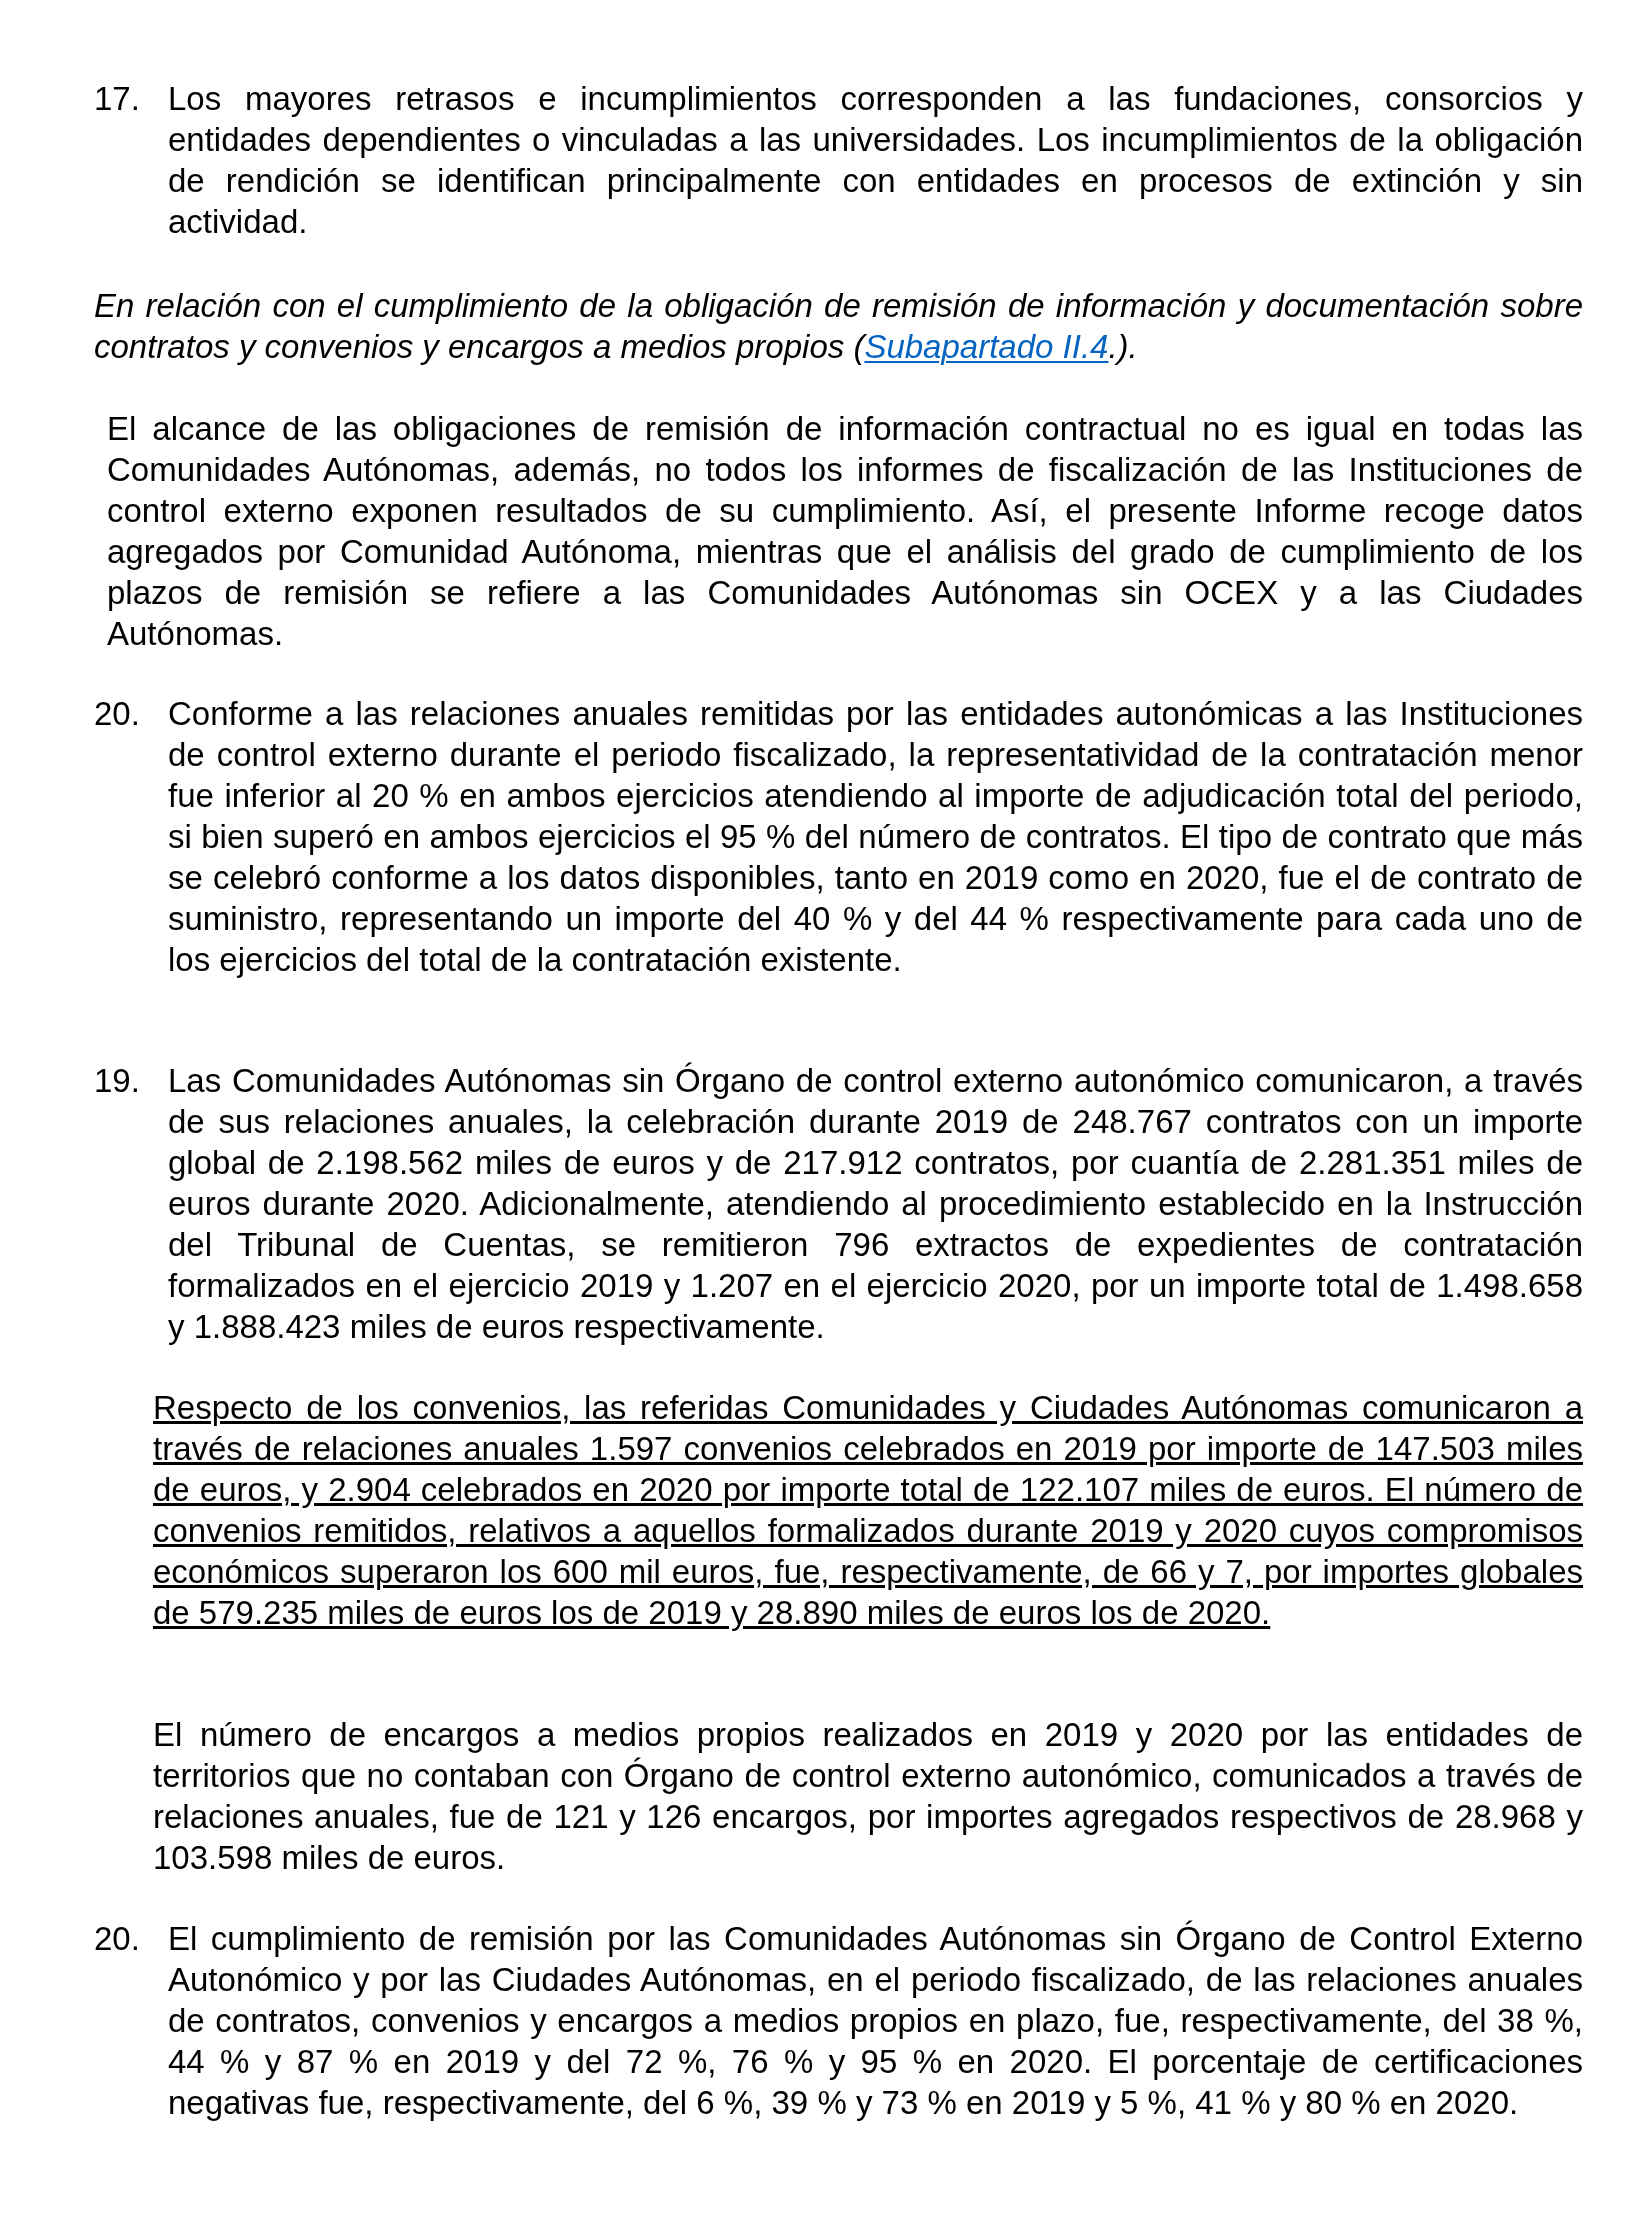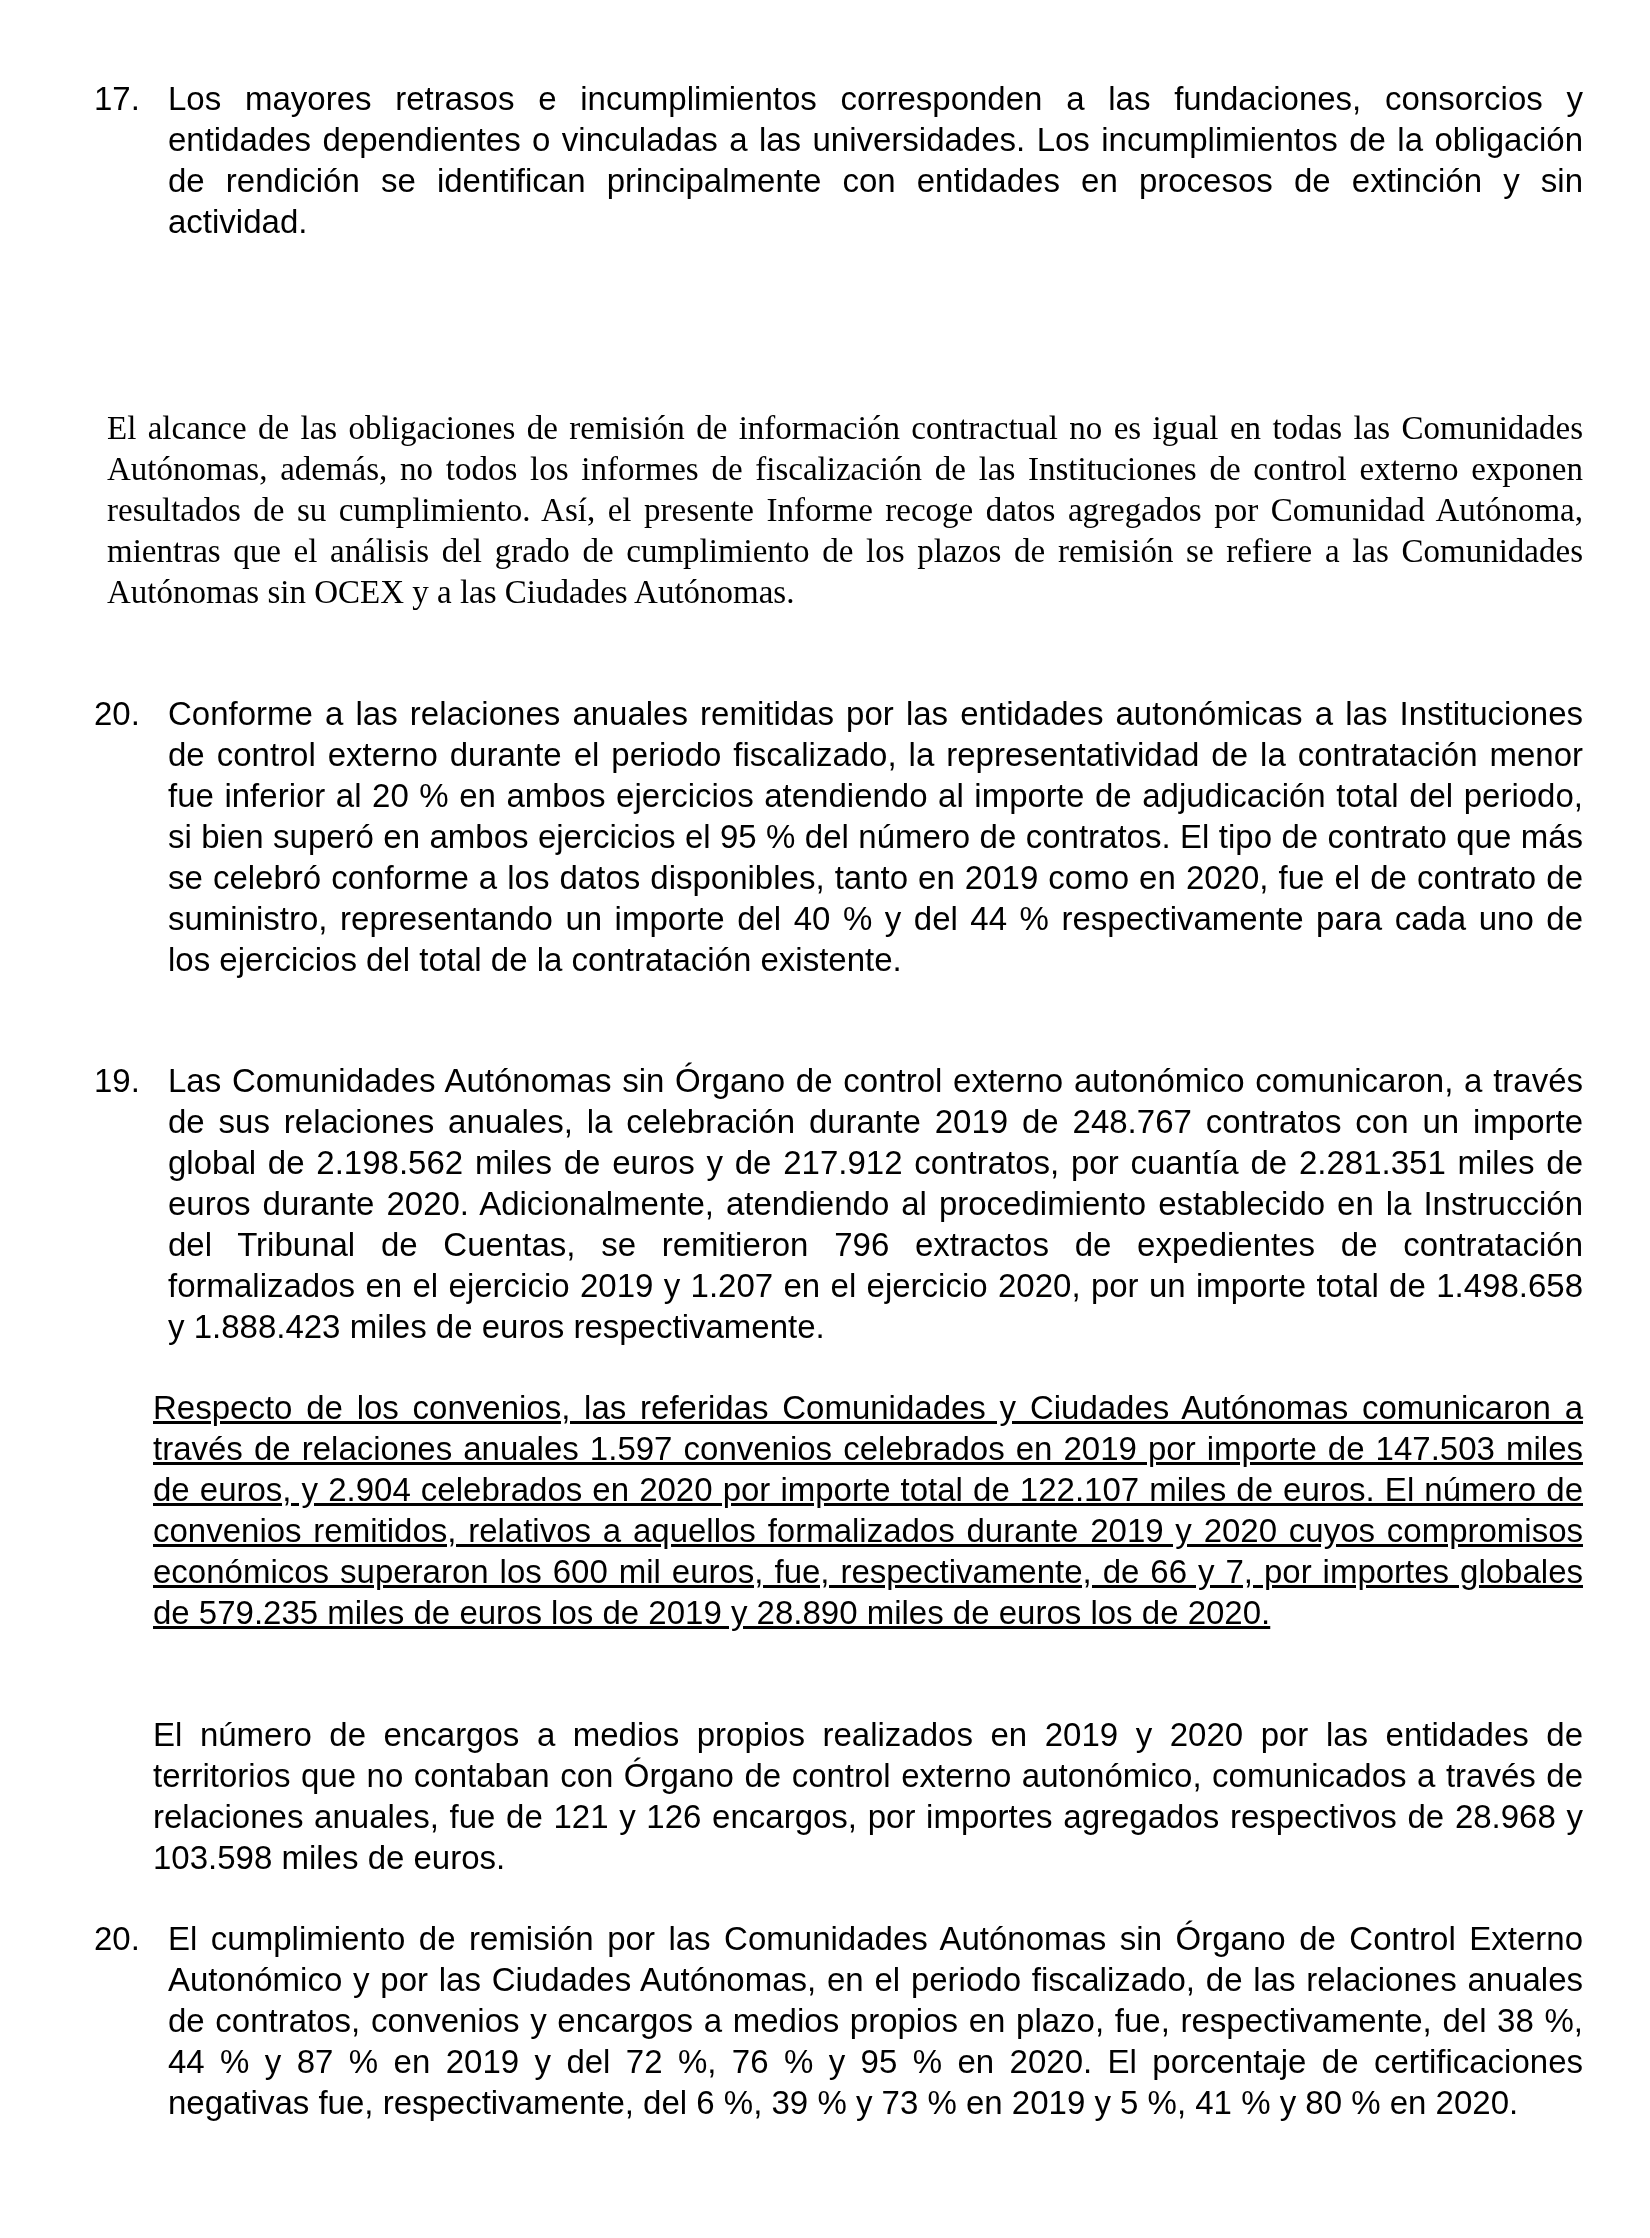--- a/index.html
+++ b/index.html
@@ -23,22 +23,25 @@
 </head>
 <body>
 
 <div class="page">
 
   <div class="block numbered" style="top:66px;">
     <span class="num">17.</span>
     <div class="body">Los mayores retrasos e incumplimientos corresponden a las fundaciones, consorcios y entidades dependientes o vinculadas a las universidades. Los incumplimientos de la obligación de rendición se identifican principalmente con entidades en procesos de extinción y sin actividad.</div>
   </div>
 
+  <div class="block italic-intro" style="top:273px;">
+    <span>En relación con el cumplimiento de la obligación de remisión de información y documentación sobre contratos y convenios y encargos a medios propios (</span><a class="link">Subapartado II.4</a><span>.).</span>
+  </div>
 
-  <div class="block plain" style="top:396px;font-family:Liberation Serif, serif;">
+  <div class="block plain" style="top:396px;">
     <div>El alcance de las obligaciones de remisión de información contractual no es igual en todas las Comunidades Autónomas, además, no todos los informes de fiscalización de las Instituciones de control externo exponen resultados de su cumplimiento. Así, el presente Informe recoge datos agregados por Comunidad Autónoma, mientras que el análisis del grado de cumplimiento de los plazos de remisión se refiere a las Comunidades Autónomas sin OCEX y a las Ciudades Autónomas.</div>
   </div>
 
   <div class="block numbered" style="top:681px;">
     <span class="num">20.</span>
     <div class="body">Conforme a las relaciones anuales remitidas por las entidades autonómicas a las Instituciones de control externo durante el periodo fiscalizado, la representatividad de la contratación menor fue inferior al 20 % en ambos ejercicios atendiendo al importe de adjudicación total del periodo, si bien superó en ambos ejercicios el 95 % del número de contratos. El tipo de contrato que más se celebró conforme a los datos disponibles, tanto en 2019 como en 2020, fue el de contrato de suministro, representando un importe del 40 % y del 44 % respectivamente para cada uno de los ejercicios del total de la contratación existente.</div>
   </div>
 
   <div class="block numbered" style="top:1048px;">
     <span class="num">19.</span>

